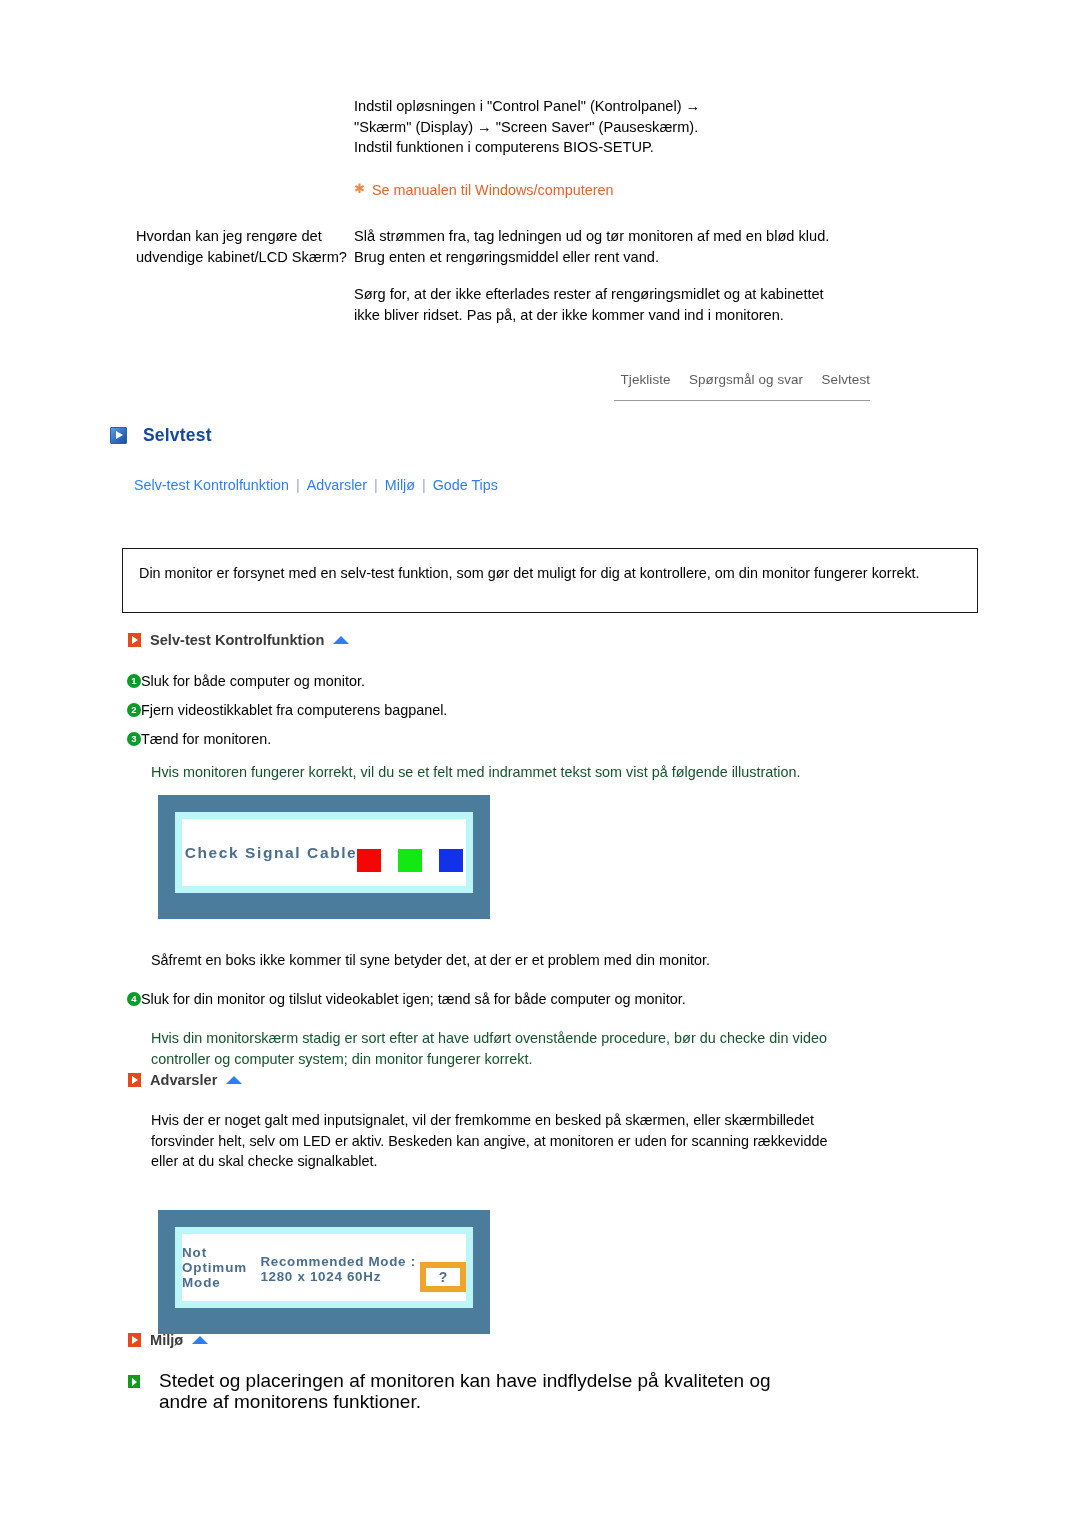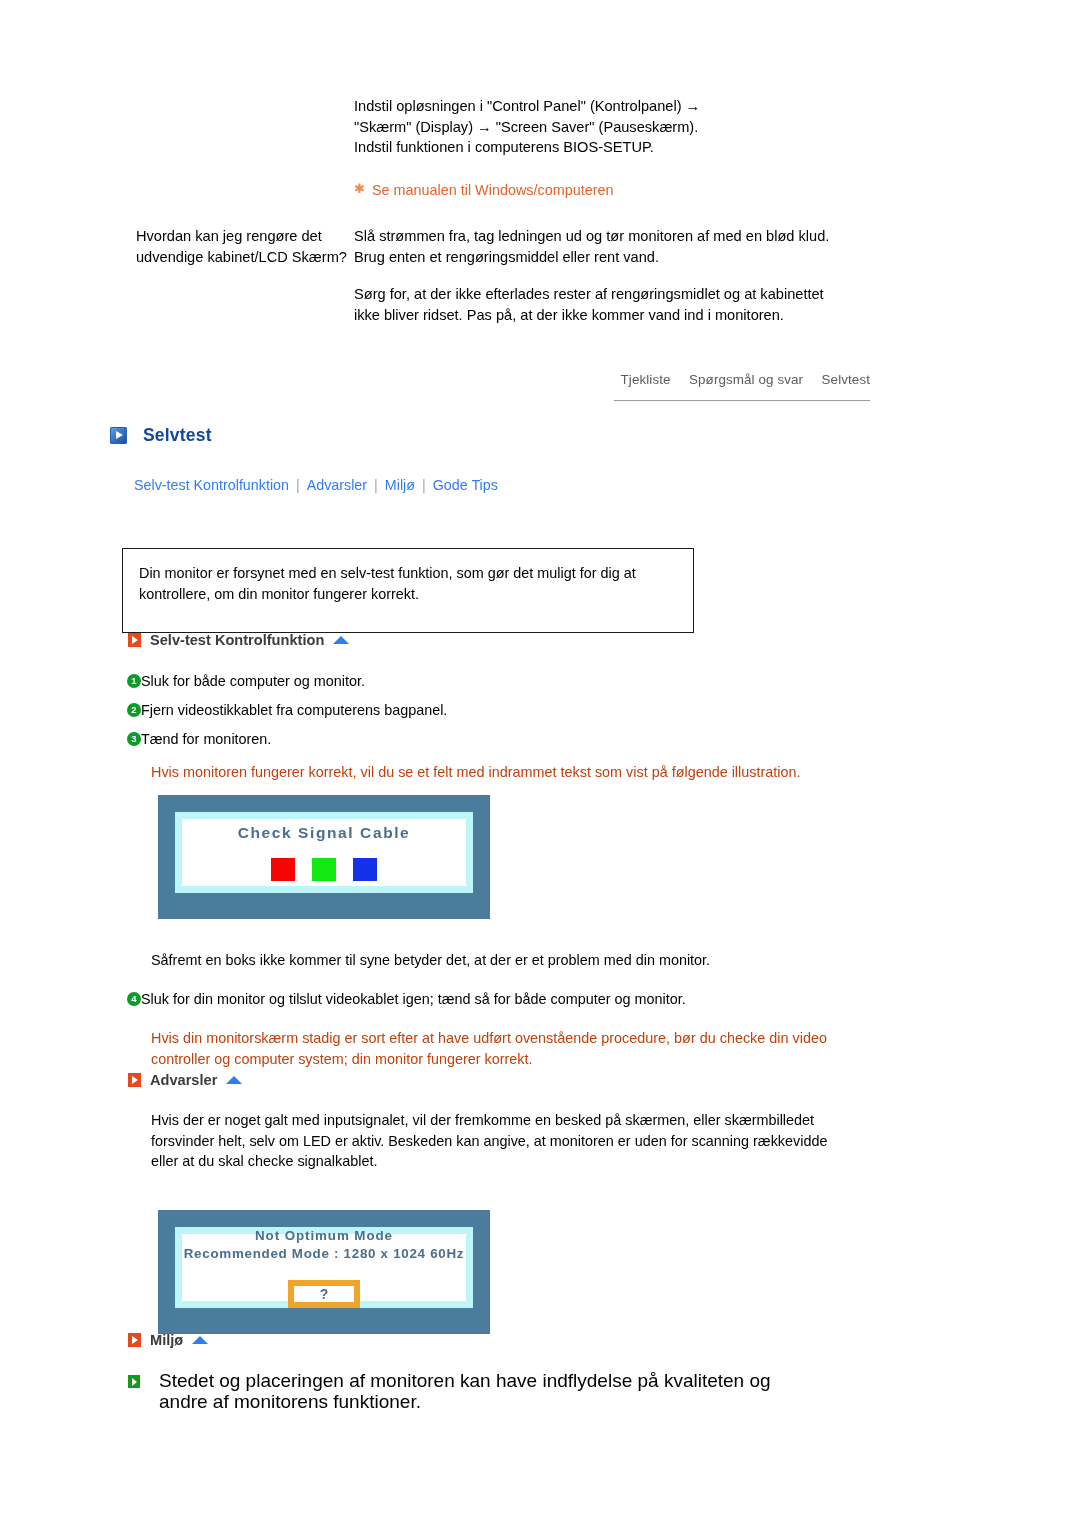--- a/index.html
+++ b/index.html
@@ -132,21 +132,21 @@
   .subnav .sep {
     color: #9aa8c0;
     padding: 0 7px;
   }
 
   
   .descbox {
     position: absolute;
     left: 122px;
     top: 548px;
-    width: 572px;
+    width: 856px;
     border: 1px solid #1a1a1a;
     box-sizing: border-box;
     padding: 14px 16px 28px 16px;
     font-size: 14.4px;
     line-height: 20.5px;
     color: #000;
   }
 
   
   .sec-head {
@@ -213,37 +213,37 @@
   .step .txt {
     margin-left: 0;
     font-size: 14.4px;
     line-height: 20px;
     color: #000;
   }
   .plain {
     margin-left: 24px;
     font-size: 14.4px;
     line-height: 20.5px;
-    color: #c2410c;
+    color: #14532d;
   }
 
   
   .monitor {
     position: absolute;
     background: #4b7c9c;
     padding: 17px 17px 26px 17px;
     box-sizing: border-box;
   }
   .monitor-inner {
     background: #ffffff;
     border: 7px solid #bdf6f8;
     box-sizing: border-box;
     height: 100%;
     display: flex;
-    flex-direction: column;
+    flex-direction: row;
     align-items: center;
     justify-content: center;
   }
   .mon-title {
     font-size: 15.5px;
     font-weight: bold;
     color: #4a6e8e;
     letter-spacing: 1.6px;
     font-family: "Liberation Sans", sans-serif;
   }

